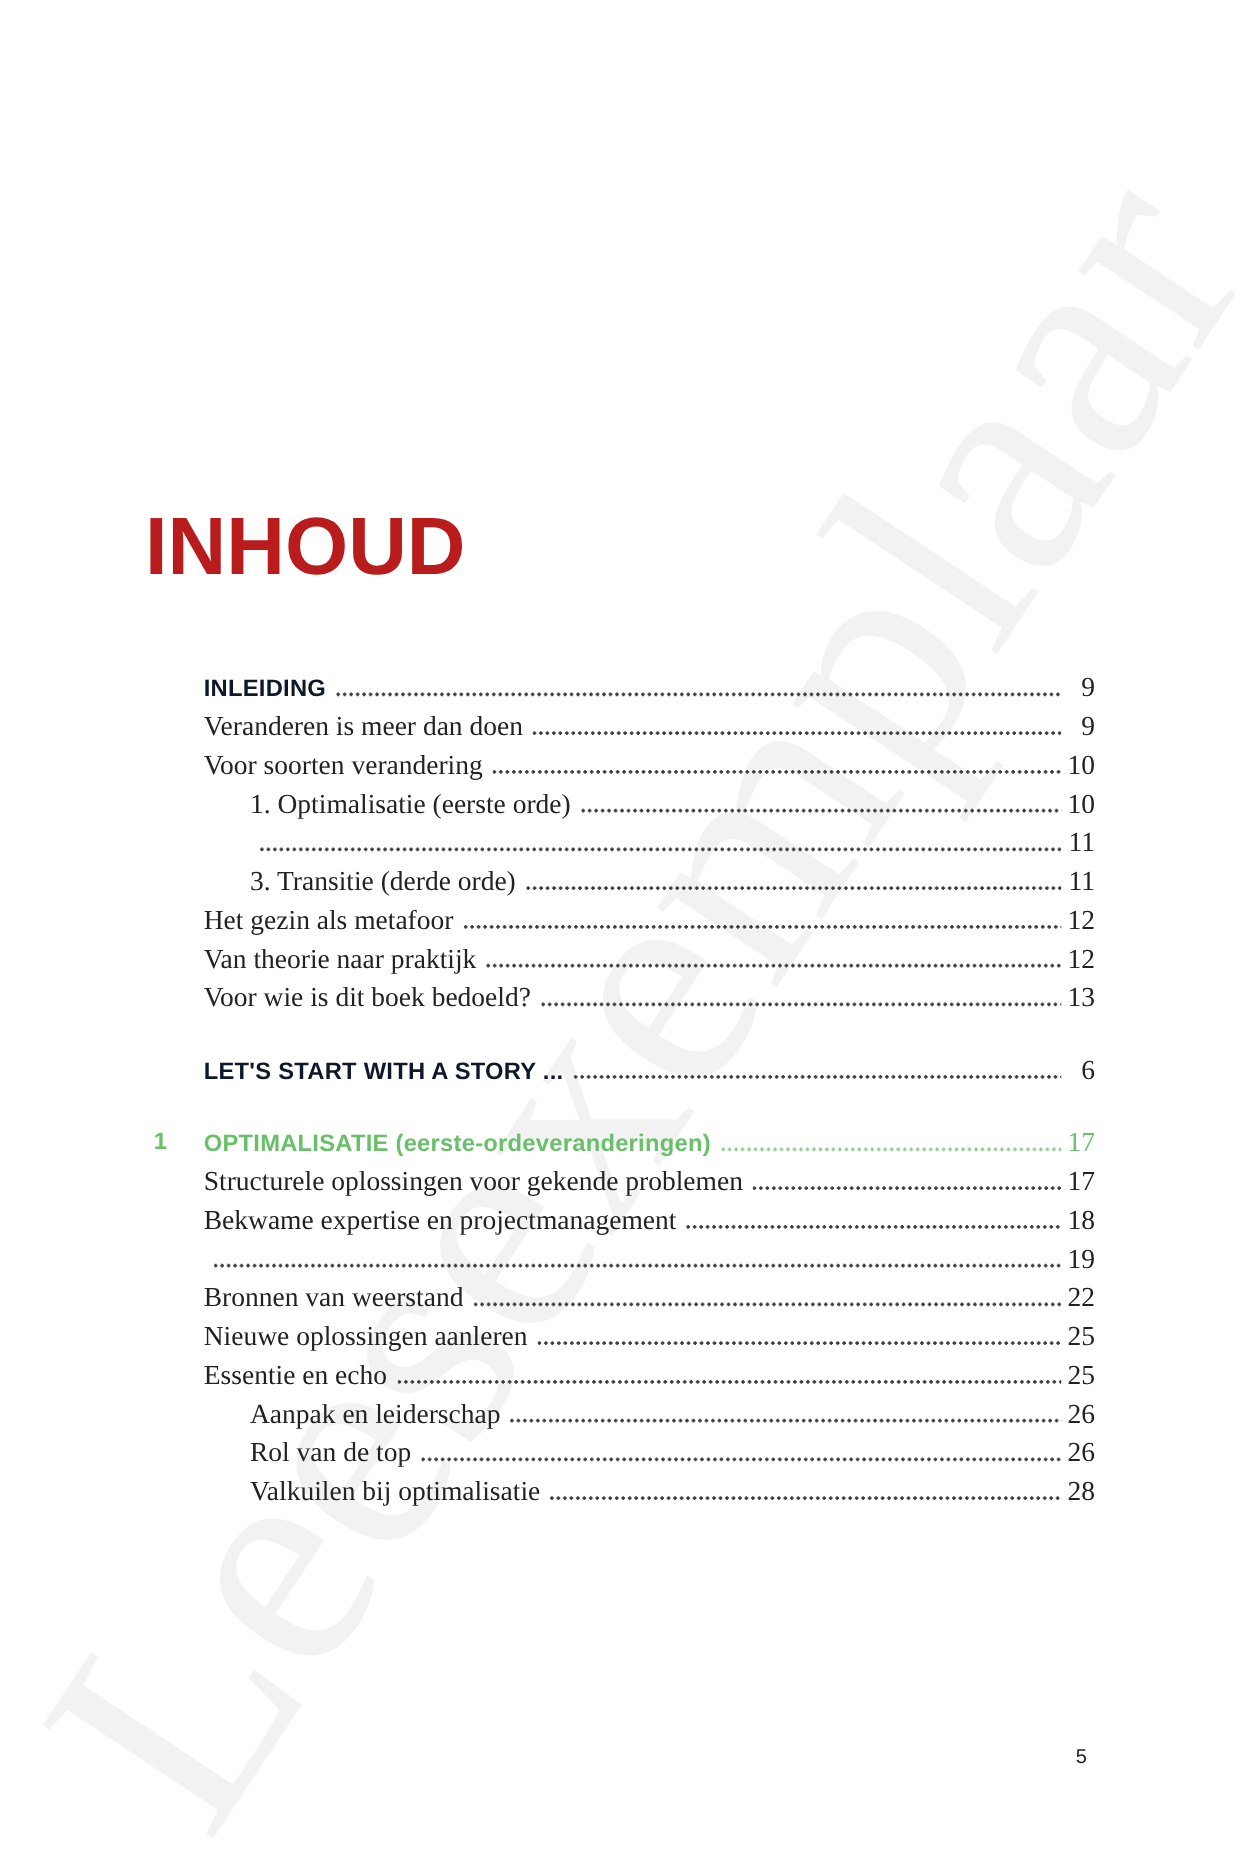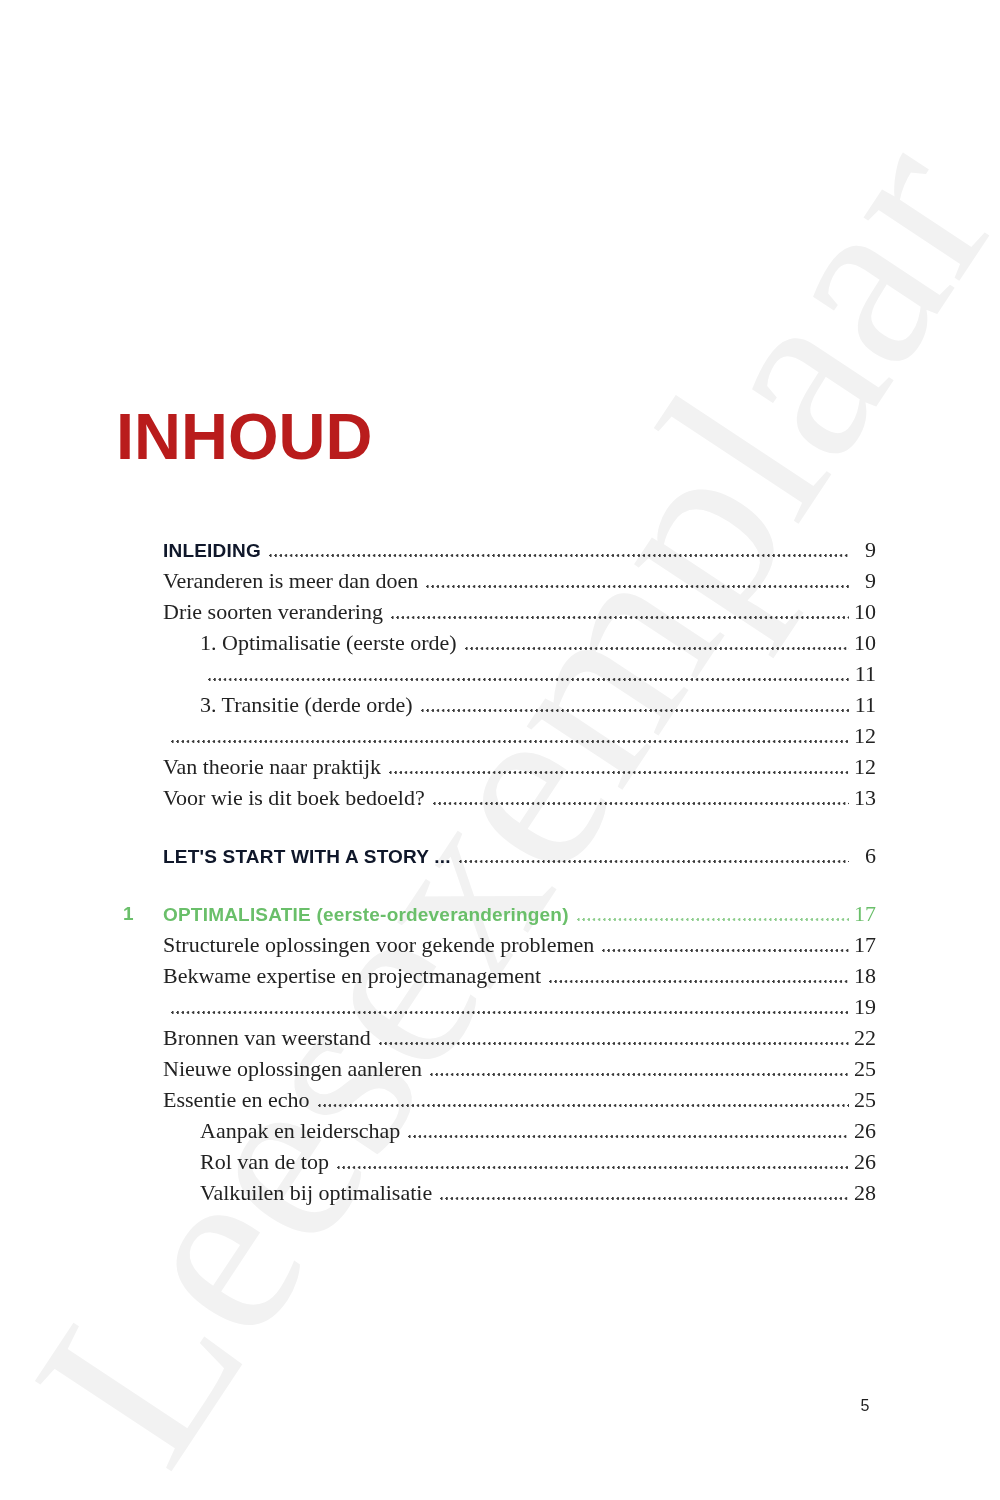--- a/index.html
+++ b/index.html
@@ -116,21 +116,21 @@
     <span class="page">9</span>
   </div>
         <div class="row">
 
     <span class="label">Veranderen is meer dan doen</span>
     <span class="leader"></span>
     <span class="page">9</span>
   </div>
         <div class="row">
 
-    <span class="label">Drie soorten verandering</span>
+    <span class="label">Voor soorten verandering</span>
     <span class="leader"></span>
     <span class="page">10</span>
   </div>
         <div class="row indent">
 
     <span class="label">1. Optimalisatie (eerste orde)</span>
     <span class="leader"></span>
     <span class="page">10</span>
   </div>
         <div class="row indent">
@@ -139,20 +139,21 @@
     <span class="page">11</span>
   </div>
         <div class="row indent">
 
     <span class="label">3. Transitie (derde orde)</span>
     <span class="leader"></span>
     <span class="page">11</span>
   </div>
         <div class="row">
 
+    <span class="label">Het gezin als metafoor</span>
     <span class="leader"></span>
     <span class="page">12</span>
   </div>
         <div class="row">
 
     <span class="label">Van theorie naar praktijk</span>
     <span class="leader"></span>
     <span class="page">12</span>
   </div>
         <div class="row">

